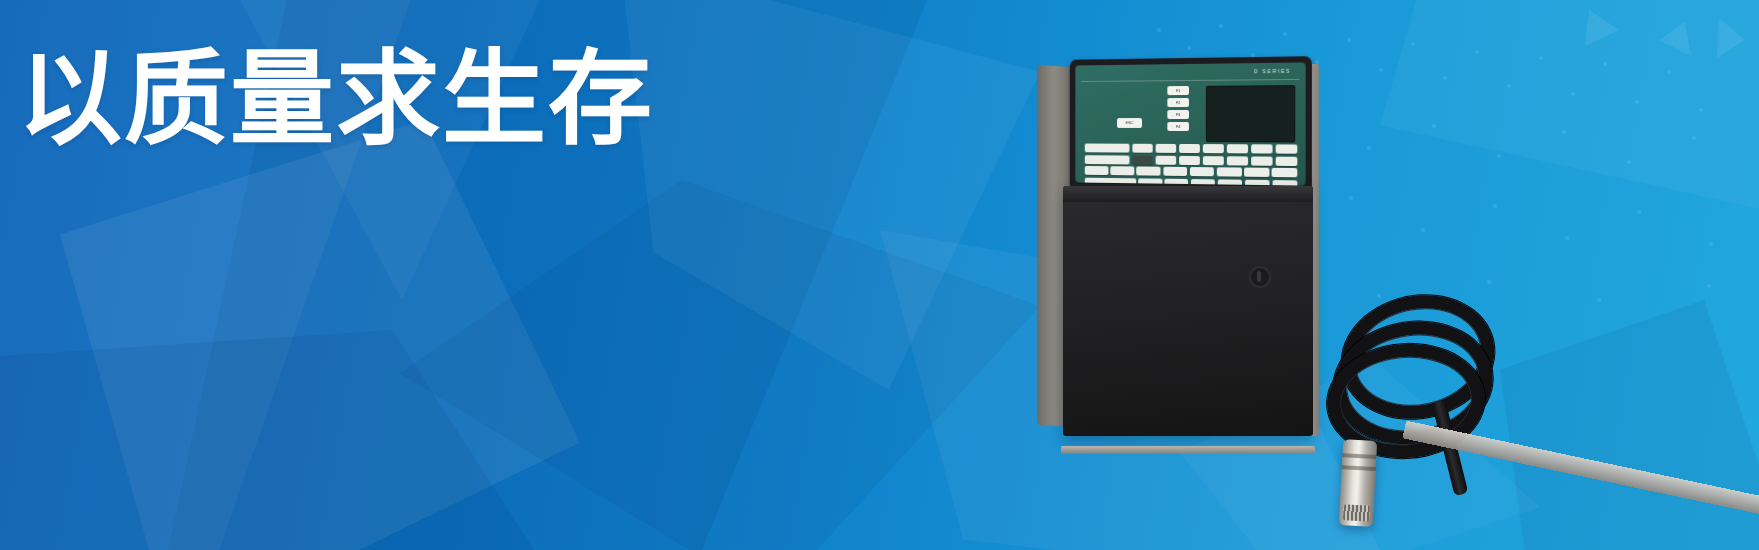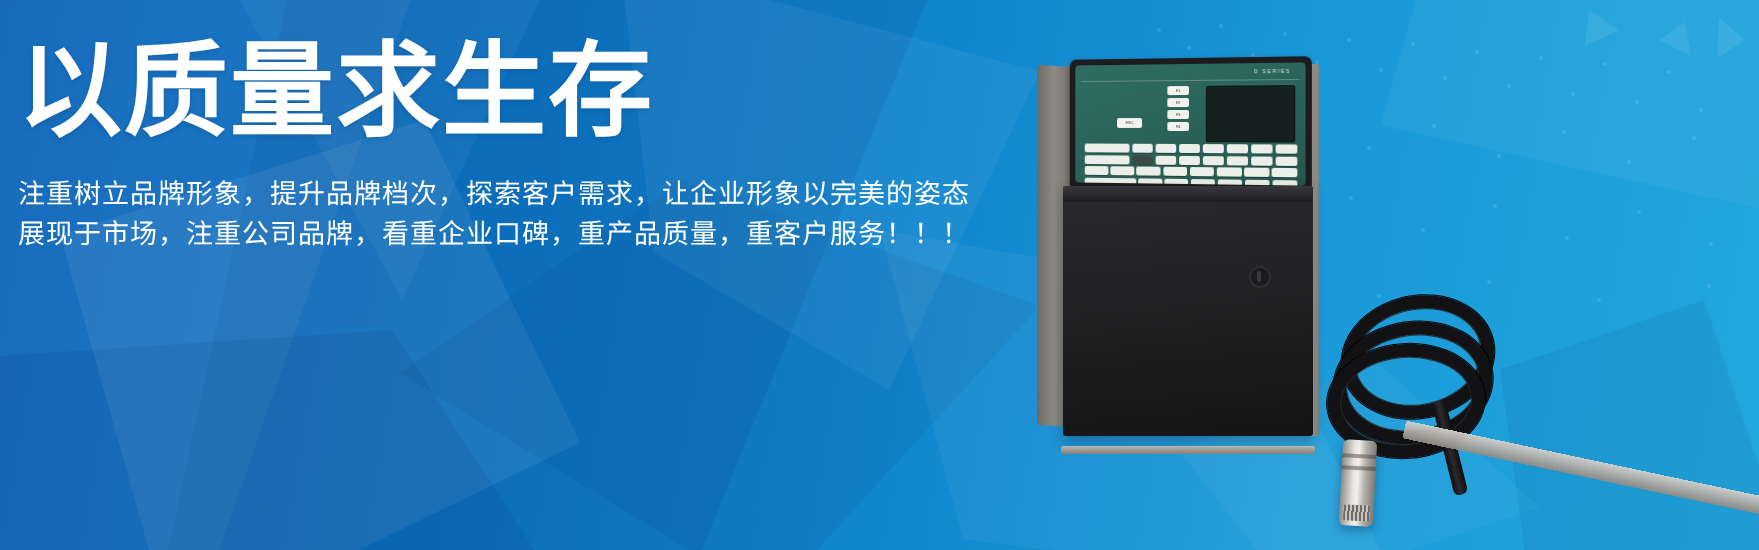--- a/index.html
+++ b/index.html
@@ -48,21 +48,21 @@
       background:rgba(255,255,255,.045);
       clip-path:polygon(0% 0%,100% 0%,54% 100%);}
 
   
   .dots{position:absolute;right:0;top:0;width:640px;height:330px;opacity:.16;}
 
   
   .content{position:absolute;left:18px;top:52px;width:980px;}
 
   .headline{color:#ffffff;font-weight:700;letter-spacing:2px;
-            font-family:Liberation Mono, monospace;}
+            font-family:Liberation Sans, sans-serif;}
   .hl-line{font-size:104px;line-height:94px;white-space:nowrap;
            text-shadow:0 2px 5px rgba(0,40,85,.18);}
   .hl-line.l2{margin-top:8px;}
   .hl-pad{padding-left:116px;}
 
   .sub{margin-top:28px;color:#ffffff;
        font-family:"DejaVu Serif","Liberation Serif",serif;
        font-size:27px;line-height:40px;letter-spacing:1px;white-space:nowrap;}
 
   
@@ -209,24 +209,20 @@
       <polygon points="470,10 500,30 466,46"></polygon>
       <polygon points="540,40 566,22 572,56"></polygon>
       <polygon points="600,18 626,40 598,58"></polygon>
     </g>
   </svg>
 
   <div class="content">
     <div class="headline">
       <div class="hl-line">以质量求生存</div>
     </div>
-    <div class="sub">
-      <div>注重树立品牌形象，提升品牌档次，探索客户需求，让企业形象以完美的姿态</div>
-      <div>展现于市场，注重公司品牌，看重企业口碑，重产品质量，重客户服务！！！</div>
-    </div>
   </div>
 
   <div class="printer">
 
     <div class="p-side"></div>
     <div class="p-side-r"></div>
 
     <div class="p-panelwrap">
       <div class="p-panel">
 

